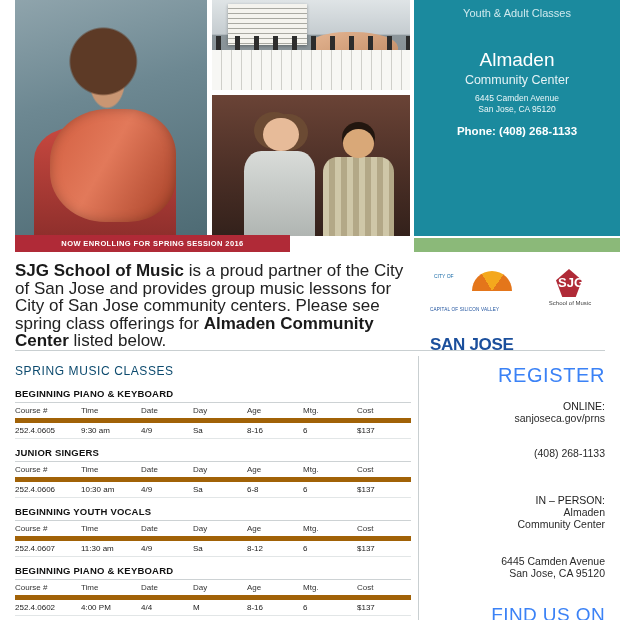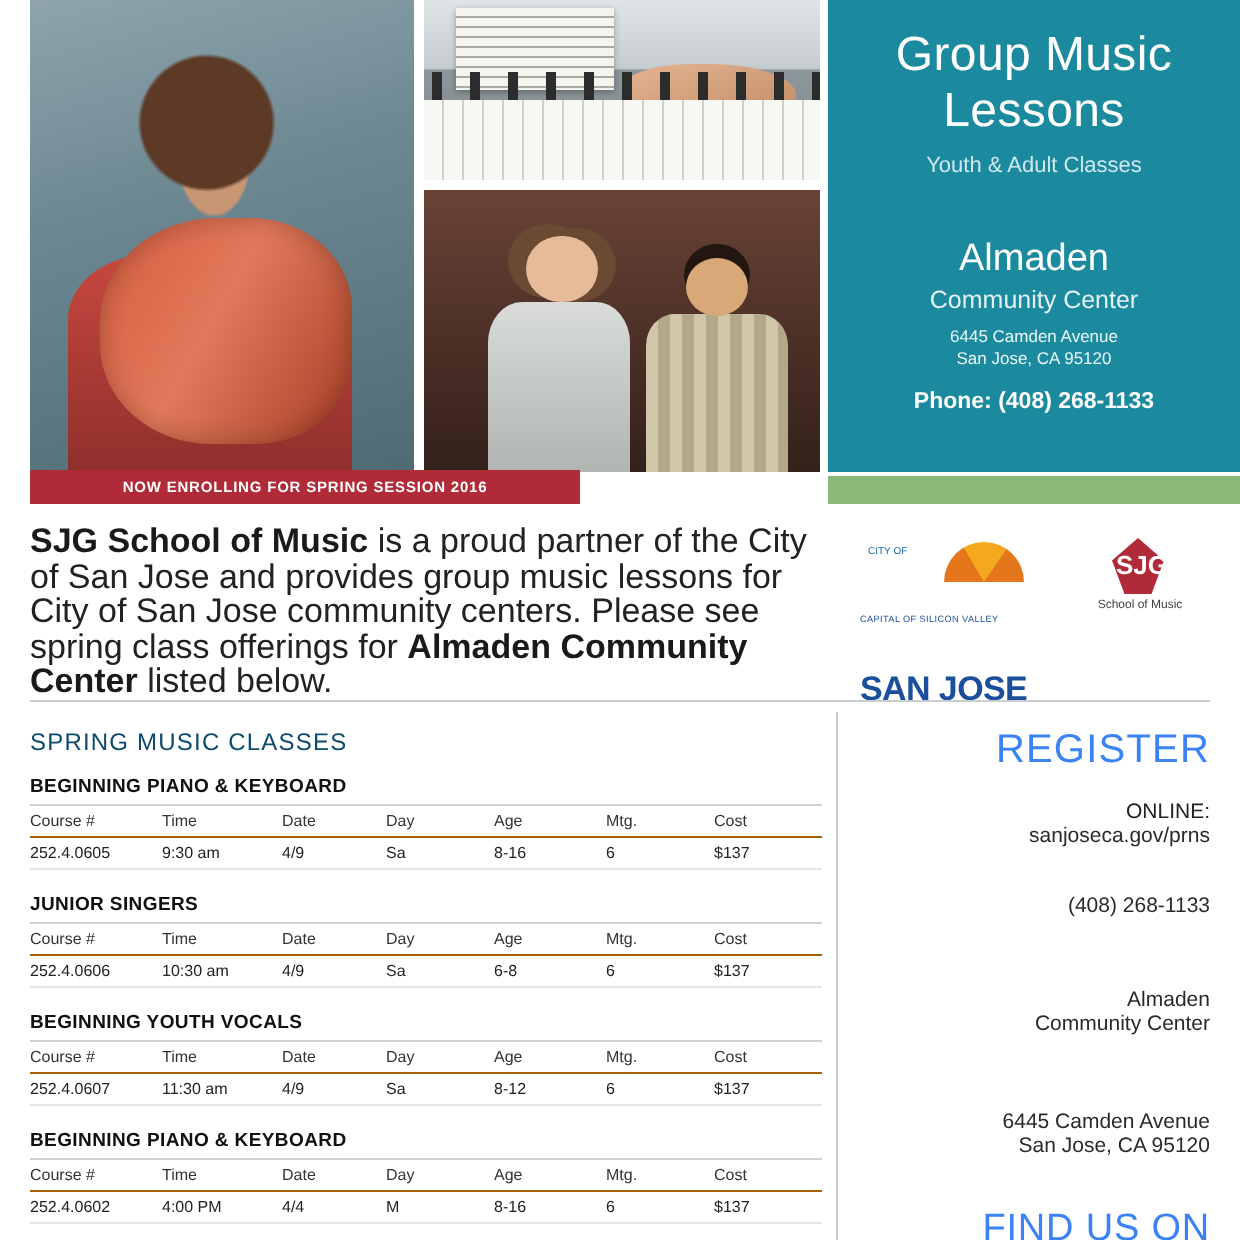--- a/index.html
+++ b/index.html
@@ -209,21 +209,21 @@
     font-size: 9.5px; font-weight: bold; color: #111111;
     letter-spacing: .2px;
     padding-bottom: 3px;
   }
   table.tbl { width: 100%; border-collapse: collapse; }
   table.tbl th, table.tbl td {
     font-size: 8px; color: #222222; text-align: left;
     padding: 3px 0 3px 0;
     font-weight: normal;
   }
-  table.tbl thead th { border-top: 1px solid #cdd2d4; border-bottom: 1px solid #a16207; color:#333;margin-left:40px; }
+  table.tbl thead th { border-top: 1px solid #cdd2d4; border-bottom: 5px solid #a16207; color:#333;margin-left:40px; }
   table.tbl tbody td { border-bottom: 1px solid #e2e6e7; }
   .c1 { width: 66px; } .c2 { width: 60px; } .c3 { width: 52px; }
   .c4 { width: 54px; } .c5 { width: 56px; } .c6 { width: 54px; } .c7 { width: auto; }
 
   
   .register-head {
     position: absolute; right: 15px; top: 364px;
     font-size: 20px; color: #3b82f6; letter-spacing: .6px;
   }
   .reg-block {
@@ -263,21 +263,20 @@
         <div class="girl-head"></div>
         <div class="boy-body"></div>
         <div class="boy-head"></div>
       </div>
     </div>
   </div>
 
   <div class="enroll-ribbon">NOW ENROLLING FOR SPRING SESSION 2016</div>
 
   <div class="teal-panel">
-    <div class="title">Group Music Lessons</div>
     <div class="subtitle">Youth &amp; Adult Classes</div>
     <div class="center-name">Almaden</div>
     <div class="center-sub">Community Center</div>
     <div class="addr">
       <div>6445 Camden Avenue</div>
       <div>San Jose, CA 95120</div>
     </div>
     <div class="phone">Phone: (408) 268-1133</div>
   </div>
   <div class="green-bar"></div>
@@ -419,20 +418,21 @@
 <div class="register-head">REGISTER</div>
 <div id="reg-blocks">
     <div class="reg-block" style="top: 400px;">
       <div class="reg-label">ONLINE:</div>
       <div class="reg-val">sanjoseca.gov/prns</div>
     </div>
     <div class="reg-block" style="top: 447px;">
       <div class="reg-val">(408) 268-1133</div>
     </div>
     <div class="reg-block" style="top: 494px;">
+      <div class="reg-label">IN – PERSON:</div>
       <div class="reg-val">Almaden</div>
       <div class="reg-val">Community Center</div>
     </div>
     <div class="reg-block" style="top: 555px;">
       <div class="reg-val">6445 Camden Avenue</div>
       <div class="reg-val">San Jose, CA 95120</div>
     </div>
   </div>
 <div class="findus">FIND US ON</div>
 

